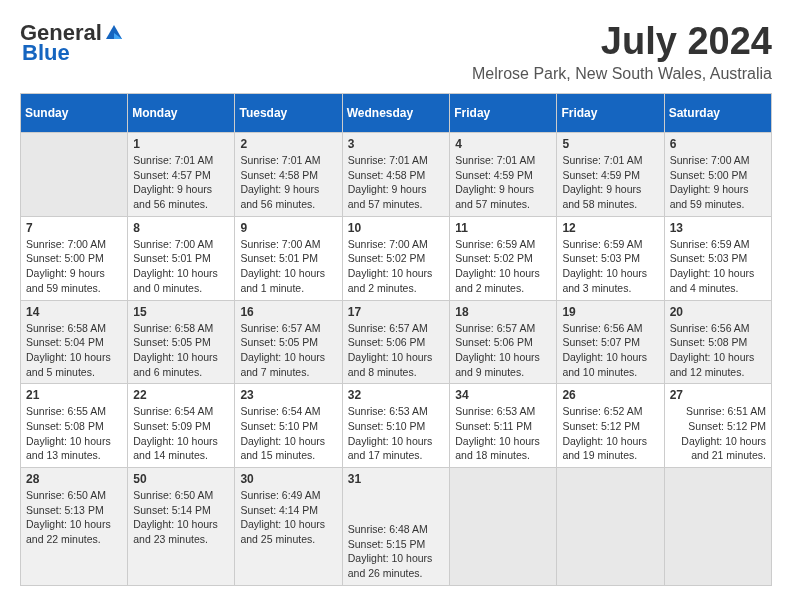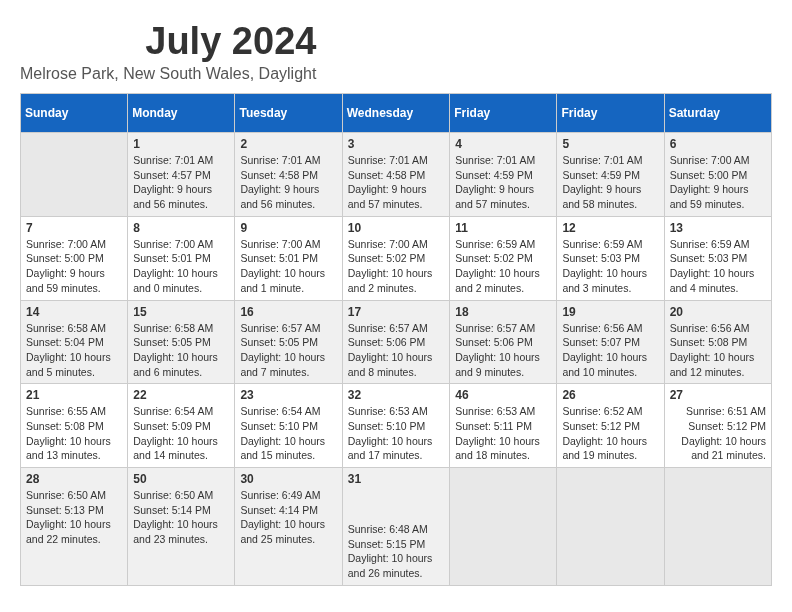--- a/index.html
+++ b/index.html
@@ -89,23 +89,33 @@
       background: #f0f0f0;
     }
     .row-alt td.empty {
       background: #e8e8e8;
     }
   </style>
 </head>
 <body>
 
 <div class="header">
+  <div class="logo">
+    <div class="logo-text">
+      <span class="logo-general">General</span>
+      <svg class="logo-icon" viewBox="0 0 20 20">
+        <polygon points="2,16 10,2 18,16" fill="#1565c0"></polygon>
+        <polygon points="10,10 18,16 10,16" fill="#42a5f5"></polygon>
+      </svg>
+    </div>
+    <span class="logo-blue" style="font-size:22px;font-weight:bold;color:#1565c0;margin-top:-6px;margin-left:2px;">Blue</span>
+  </div>
   <div class="title-block">
     <div class="month-title">July 2024</div>
-    <div class="location">Melrose Park, New South Wales, Daylight</div>
+    <div class="location">Melrose Park, New South Wales, Australia</div>
   </div>
 </div>
 
 <table class="calendar">
   <thead>
     <tr>
     <th>Sunday</th>
         <th>Monday</th>
         <th>Tuesday</th>
         <th>Wednesday</th>
@@ -285,21 +295,21 @@
 and 15 minutes.</div>
         </td>
         <td>
           <span class="day-num">32</span>
           <div class="day-info" style="white-space: pre-line;">Sunrise: 6:53 AM
 Sunset: 5:10 PM
 Daylight: 10 hours
 and 17 minutes.</div>
         </td>
         <td>
-          <span class="day-num">46</span>
+          <span class="day-num">34</span>
           <div class="day-info" style="white-space: pre-line;">Sunrise: 6:53 AM
 Sunset: 5:11 PM
 Daylight: 10 hours
 and 18 minutes.</div>
         </td>
         <td>
           <span class="day-num">26</span>
           <div class="day-info" style="white-space: pre-line;">Sunrise: 6:52 AM
 Sunset: 5:12 PM
 Daylight: 10 hours

